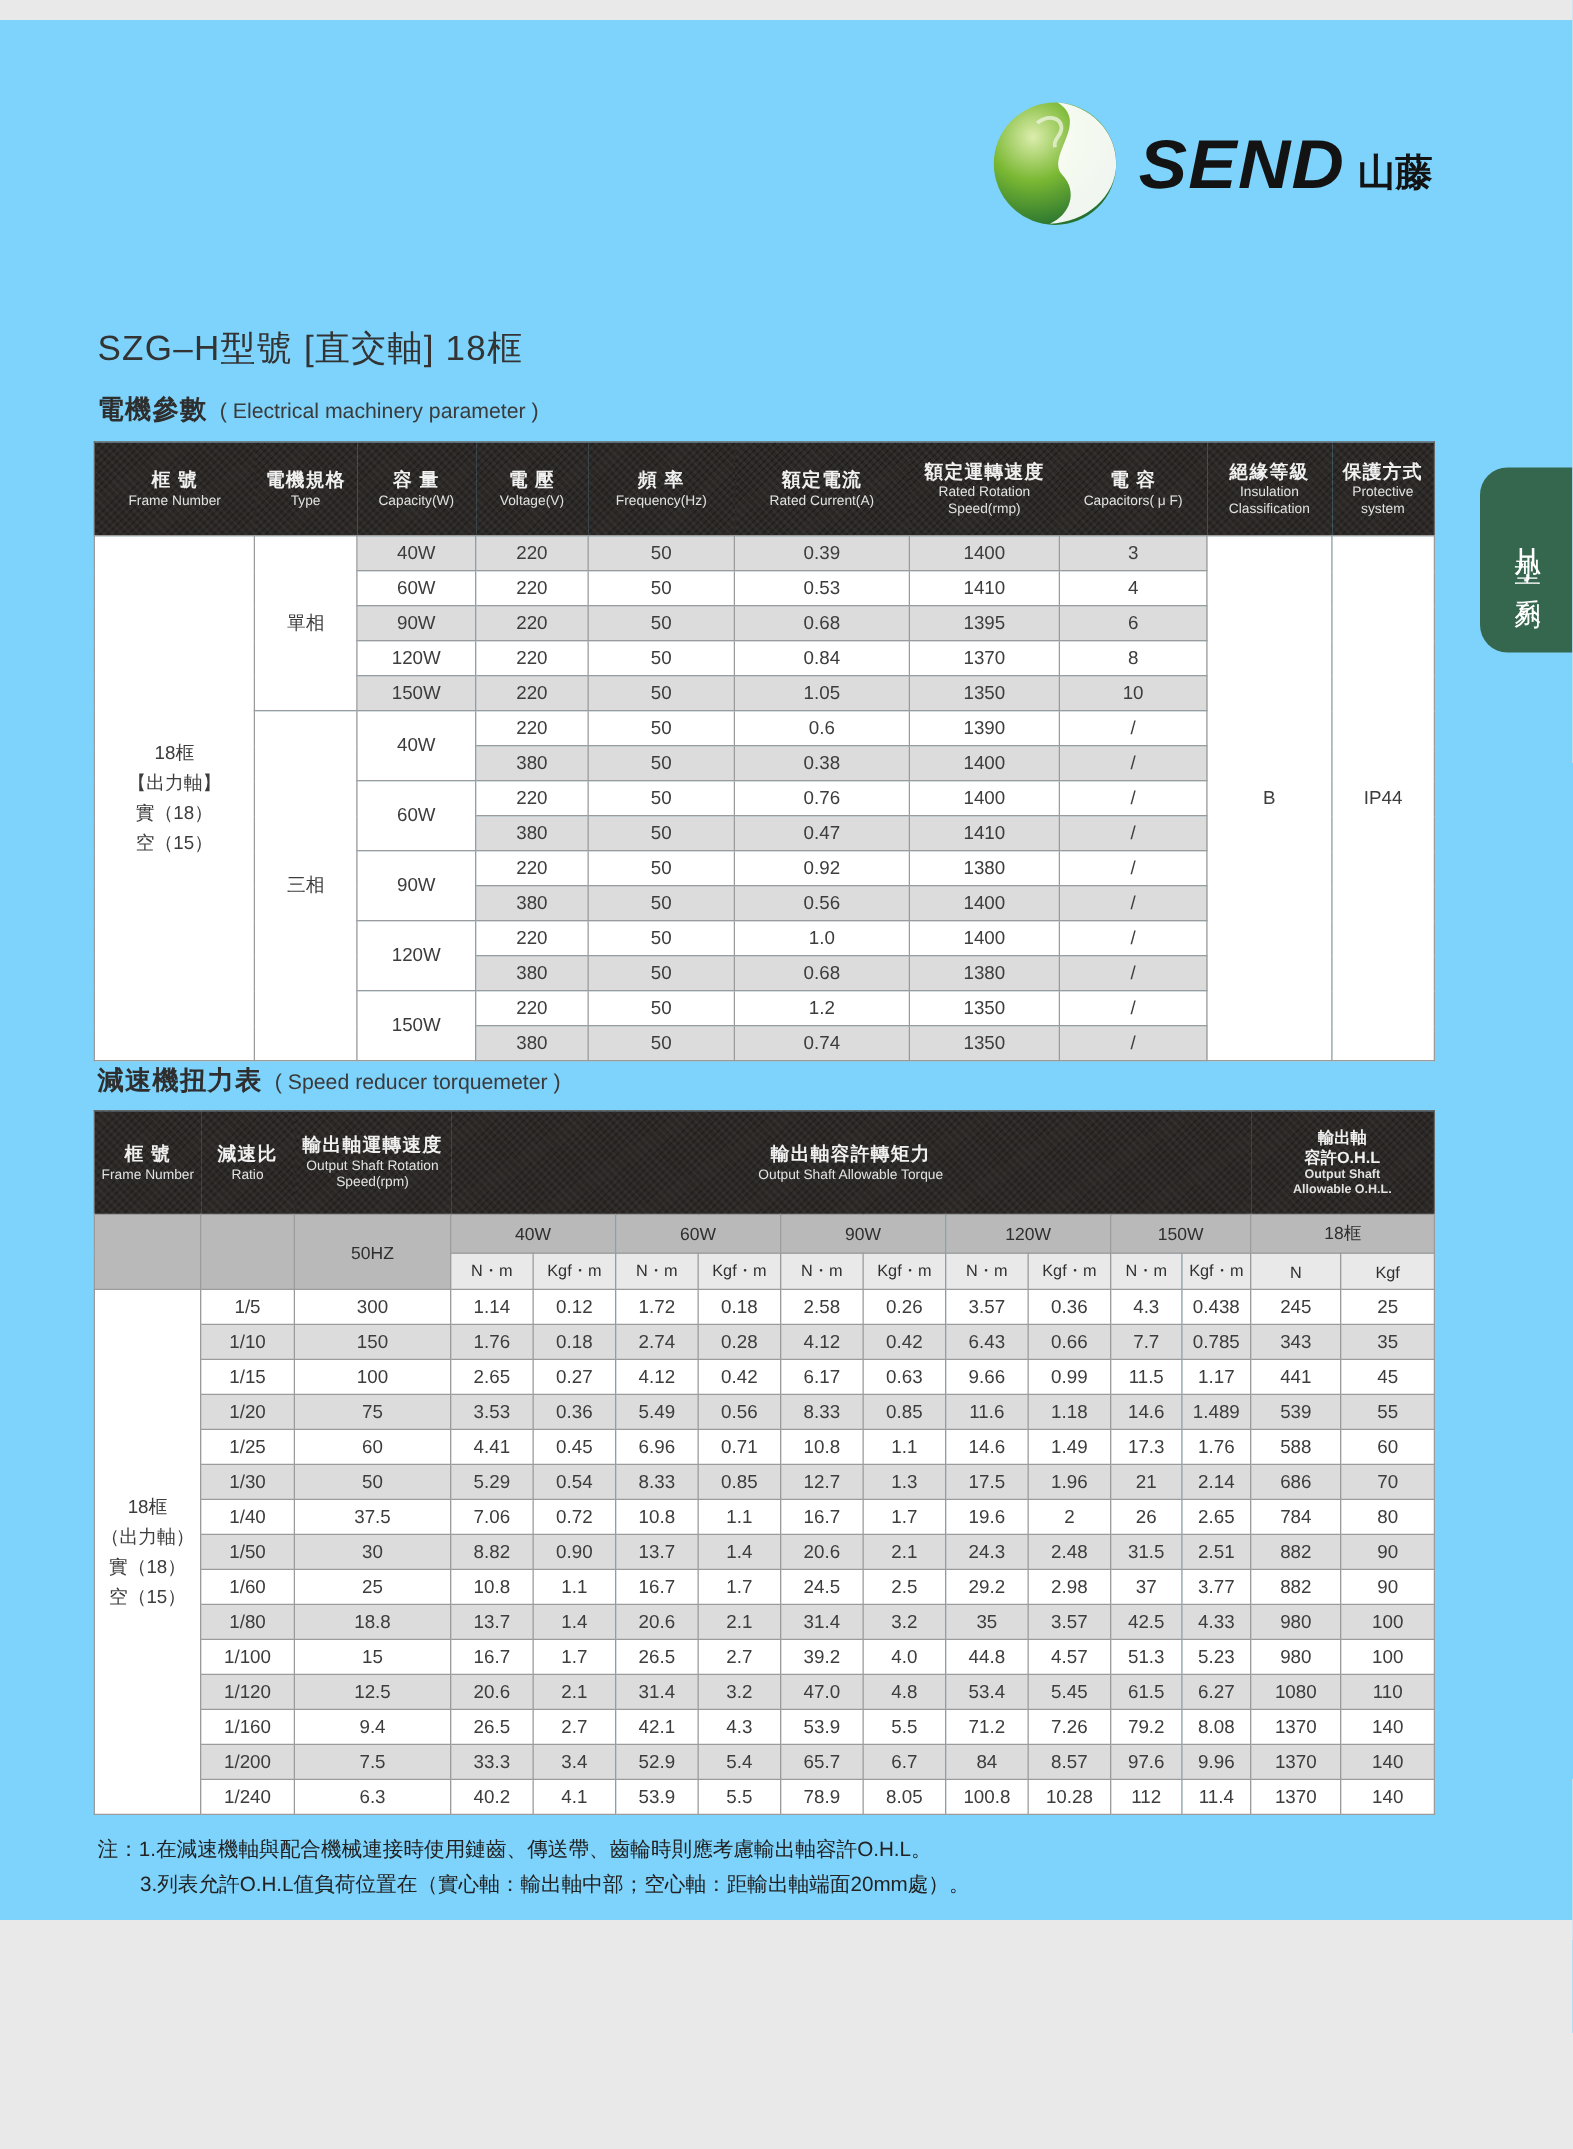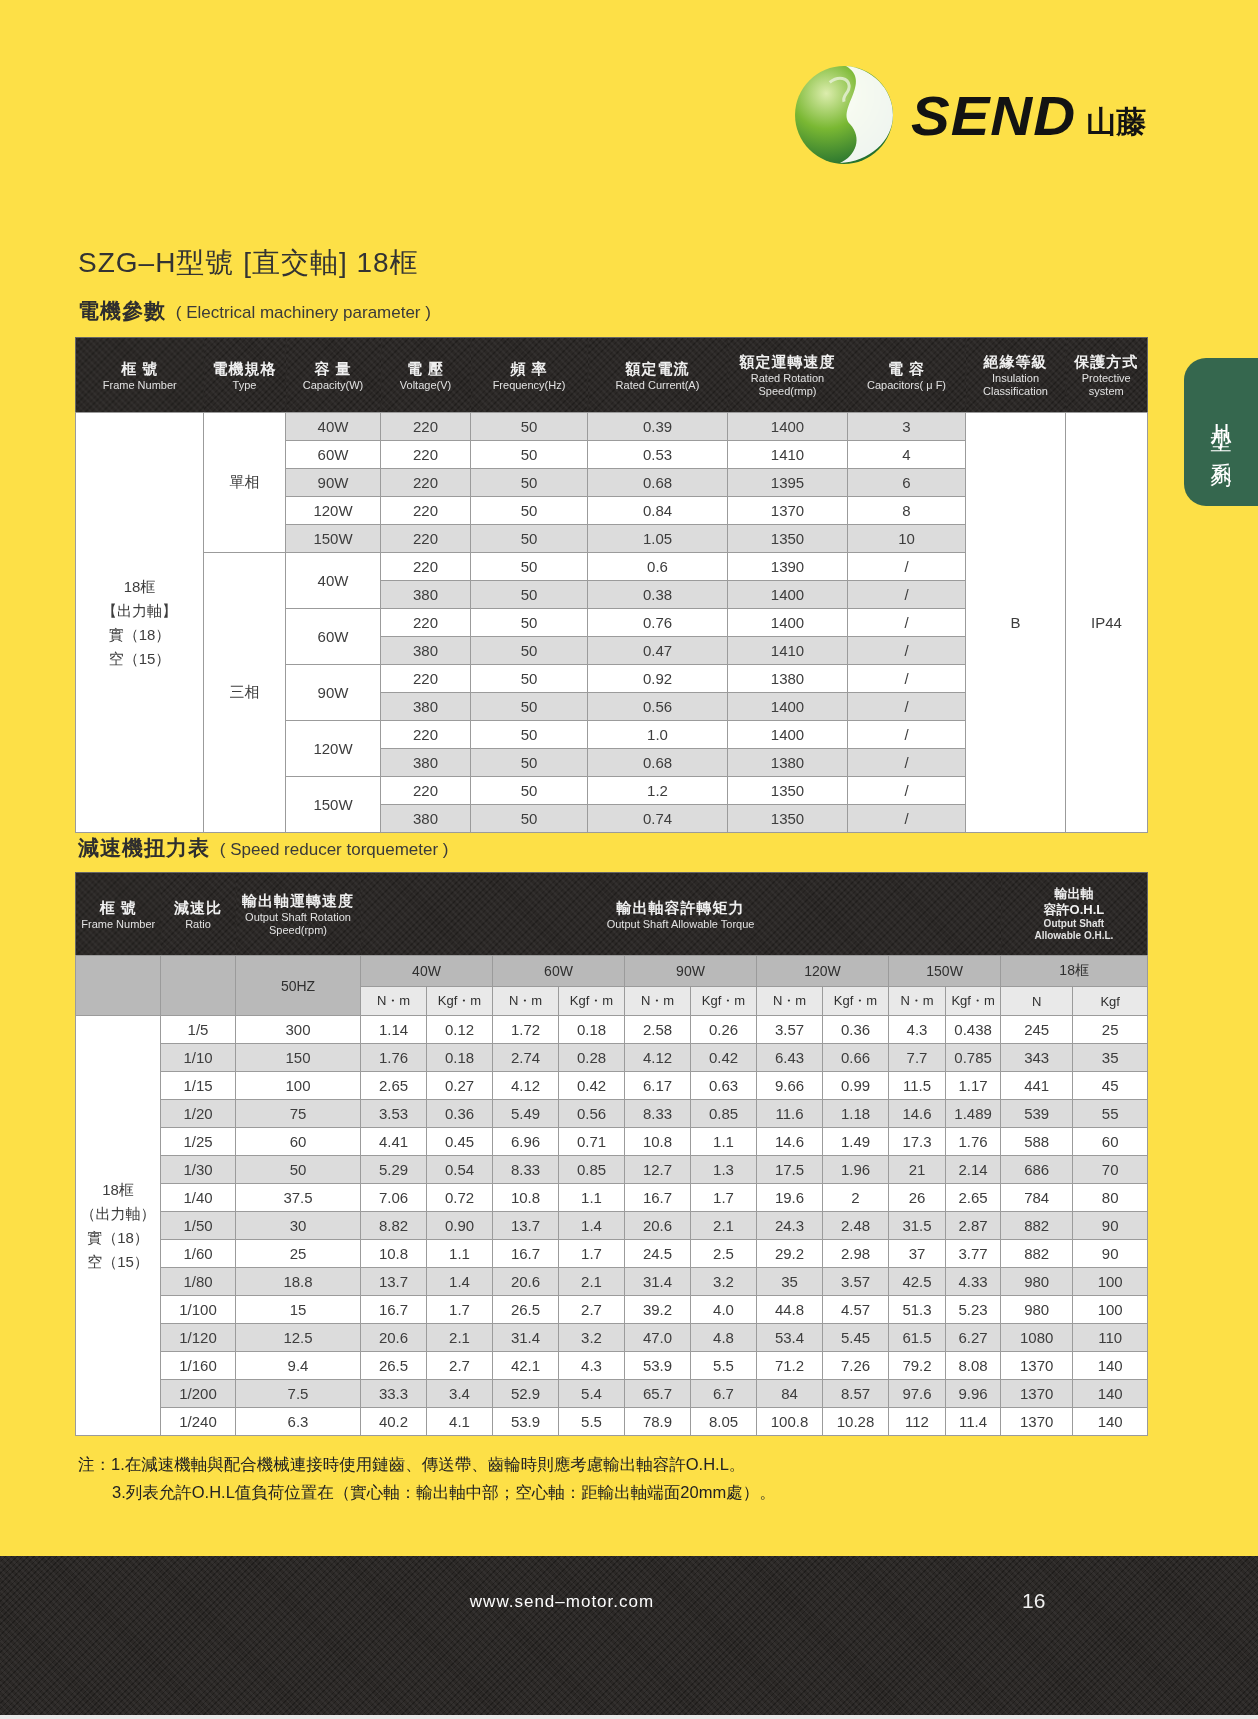--- a/index.html
+++ b/index.html
@@ -1,17 +1,17 @@
 <!DOCTYPE html>
 <html><head>
 <meta charset="utf-8">
 <style>
   html,body{margin:0;padding:0;background:#e9e9e9;}
-  .page{position:relative;width:1258px;height:1715px;background:#fde047;
-        font-family:"Liberation Sans",sans-serif;overflow:hidden;margin:0 auto;}
+  .page{position:relative;width:1258px;height:1520px;background:#7dd3fc;
+        font-family:"Liberation Sans",sans-serif;overflow:hidden;margin:16px auto;}
 
   
   .logo{position:absolute;left:793px;top:64px;display:flex;align-items:center;}
   .logo-globe{display:block;}
   .logo-brand{font-size:58px;font-weight:bold;font-style:italic;color:#131313;
               letter-spacing:1px;margin-left:16px;transform:scaleY(.95);}
   .logo-cjk{font-size:30px;font-weight:bold;color:#131313;margin-left:10px;margin-top:14px;}
 
   
   .doc-title{position:absolute;left:78px;top:244px;font-size:28px;color:#333;letter-spacing:1px;}
@@ -476,21 +476,21 @@
           <td class="g">30</td>
           <td class="g">8.82</td>
           <td class="g">0.90</td>
           <td class="g">13.7</td>
           <td class="g">1.4</td>
           <td class="g">20.6</td>
           <td class="g">2.1</td>
           <td class="g">24.3</td>
           <td class="g">2.48</td>
           <td class="g">31.5</td>
-          <td class="g">2.87</td>
+          <td class="g">2.51</td>
           <td class="g">882</td>
           <td class="g">90</td>
         </tr>
         <tr>
           <td>1/60</td>
           <td>25</td>
           <td>10.8</td>
           <td>1.1</td>
           <td>16.7</td>
           <td>1.7</td>

